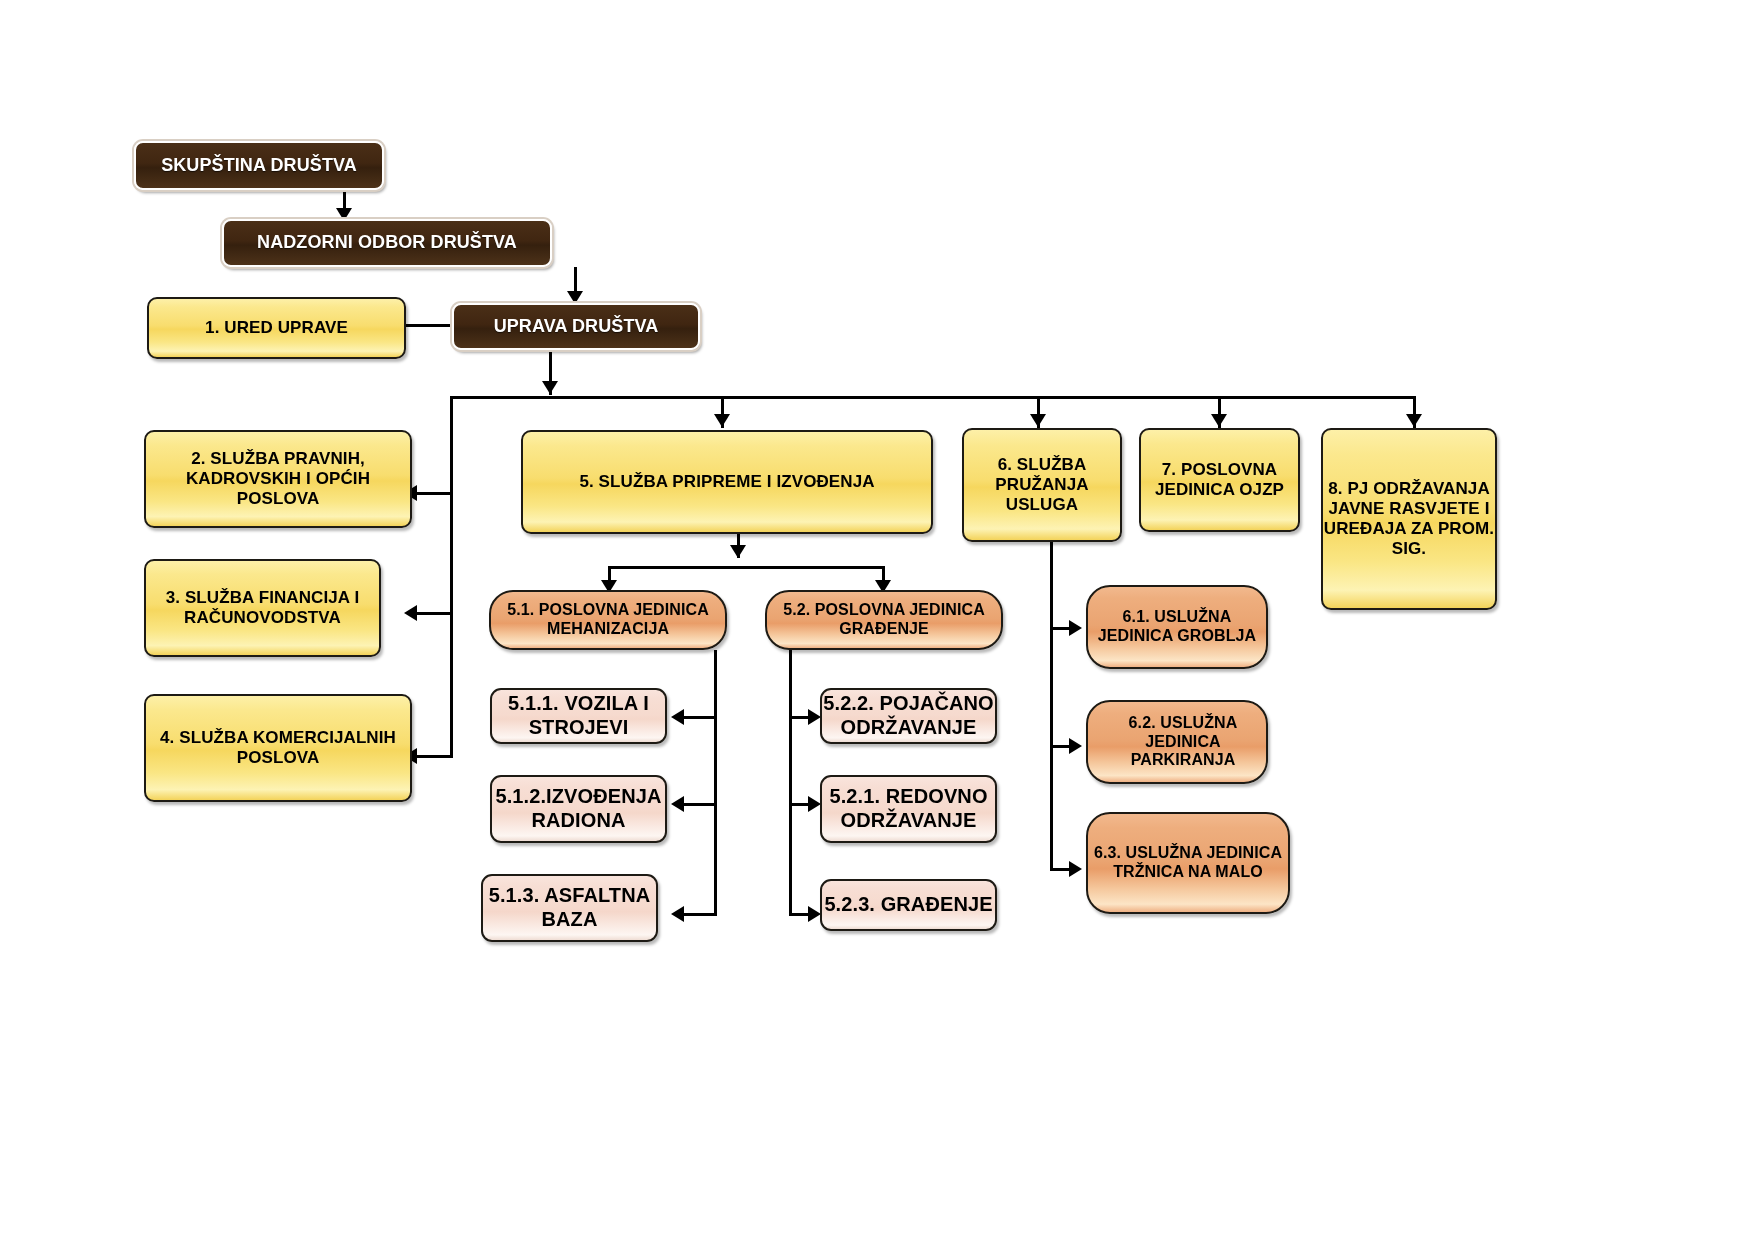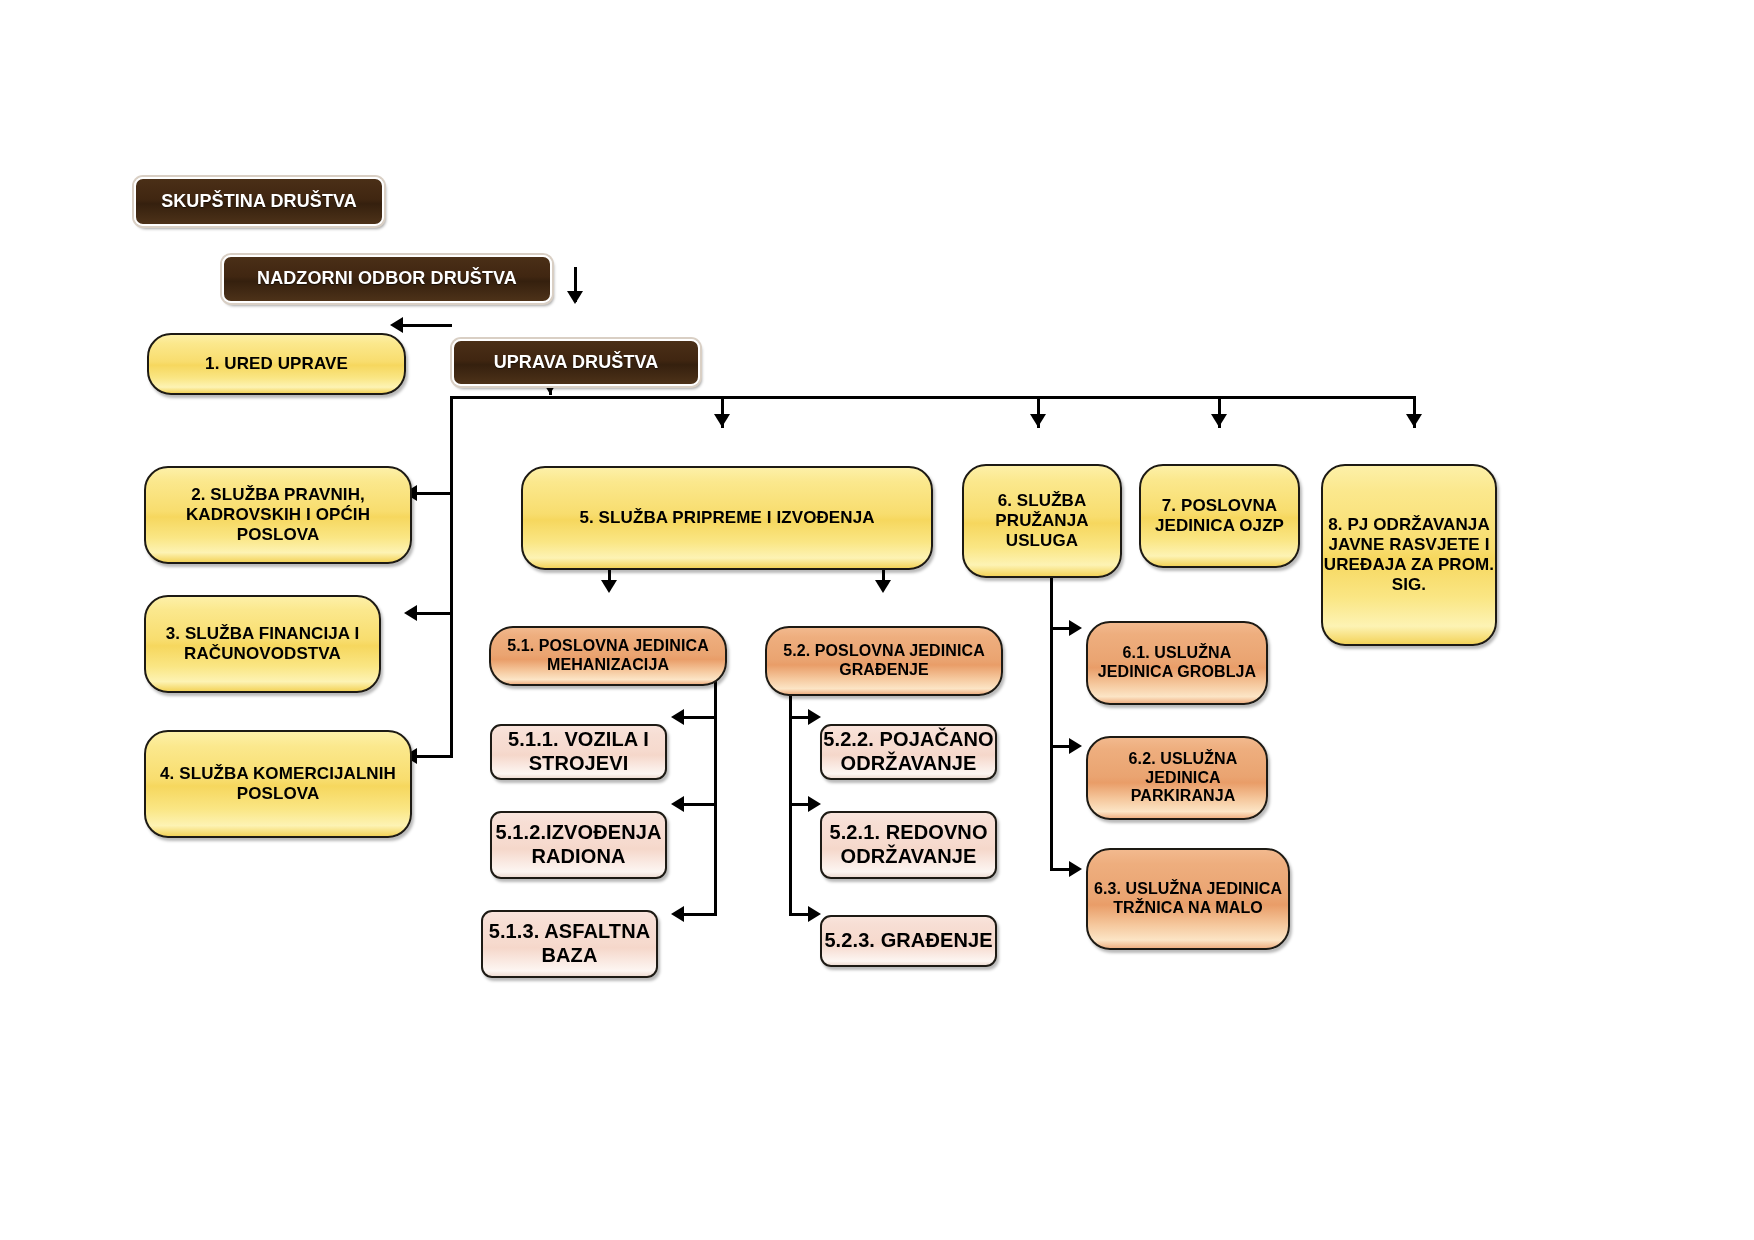--- a/index.html
+++ b/index.html
@@ -25,21 +25,20 @@
     box-sizing: border-box;
     display: flex;
     align-items: center;
     justify-content: center;
     text-align: center;
     font-weight: bold;
     line-height: 1.18;
     letter-spacing: .1px;
     white-space: pre-line;
     z-index: 5;
-    margin-top: 36px;
   }
 
   
   .n-dark {
     color: #ffffff;
     background: linear-gradient(180deg, #4a2f17 0%, #402611 45%, #35200e 55%, #4d3219 100%);
     border: 2px solid #ffffff;
     border-radius: 9px;
     box-shadow:
         0 0 0 2px #d9cfc4,
@@ -48,21 +47,21 @@
     text-shadow: 0 1px 1px rgba(0,0,0,.6);
   }
 
   
   .n-yellow {
     color: #000000;
     background: linear-gradient(180deg,
         #fdf0a8 0%, #fbe88d 14%, #f8dd6e 46%,
         #f6d75e 52%, #fae684 74%, #fdf3b4 90%, #f3d35a 100%);
     border: 2px solid #1d1a14;
-    border-radius: 24px;
+    border-radius: 10px;
     box-shadow: 2px 3px 3px rgba(0,0,0,.28);
     font-size: 17px;
   }
 
   
   .n-orange {
     color: #000000;
     background: linear-gradient(180deg,
         #f2b98e 0%, #eeae7e 14%, #eaa471 48%,
         #e99d68 56%, #f5c79c 76%, #fce5c6 92%, #efb184 100%);
@@ -205,21 +204,21 @@
   <div class="node n-yellow" style="left:521px; top:430px; width:412px; height:104px;">5. SLUŽBA PRIPREME I IZVOĐENJA</div>
 
   <div class="node n-yellow" style="left:962px; top:428px; width:160px; height:114px;">6. SLUŽBA PRUŽANJA USLUGA</div>
 
   <div class="node n-yellow" style="left:1139px; top:428px; width:161px; height:104px;">7. POSLOVNA JEDINICA OJZP</div>
 
   <div class="node n-yellow" style="left:1321px; top:428px; width:176px; height:182px;">8. PJ ODRŽAVANJA JAVNE RASVJETE I UREĐAJA ZA PROM. SIG.</div>
 
   <div class="node n-orange" style="left:489px; top:590px; width:238px; height:60px;">5.1. POSLOVNA JEDINICA MEHANIZACIJA</div>
 
-  <div class="node n-orange" style="left:765px; top:590px; width:238px; height:70px;">5.2. POSLOVNA JEDINICA GRAĐENJE</div>
+  <div class="node n-orange" style="left:765px; top:590px; width:238px; height:60px;">5.2. POSLOVNA JEDINICA GRAĐENJE</div>
 
   <div class="node n-pink" style="left:490px; top:688px; width:177px; height:56px;">5.1.1. VOZILA I STROJEVI</div>
 
   <div class="node n-pink" style="left:490px; top:775px; width:177px; height:68px;">5.1.2.IZVOĐENJA RADIONA</div>
 
   <div class="node n-pink" style="left:481px; top:874px; width:177px; height:68px;">5.1.3. ASFALTNA BAZA</div>
 
   <div class="node n-pink" style="left:820px; top:688px; width:177px; height:56px;">5.2.2. POJAČANO ODRŽAVANJE</div>
 
   <div class="node n-pink" style="left:820px; top:775px; width:177px; height:68px;">5.2.1. REDOVNO ODRŽAVANJE</div>

